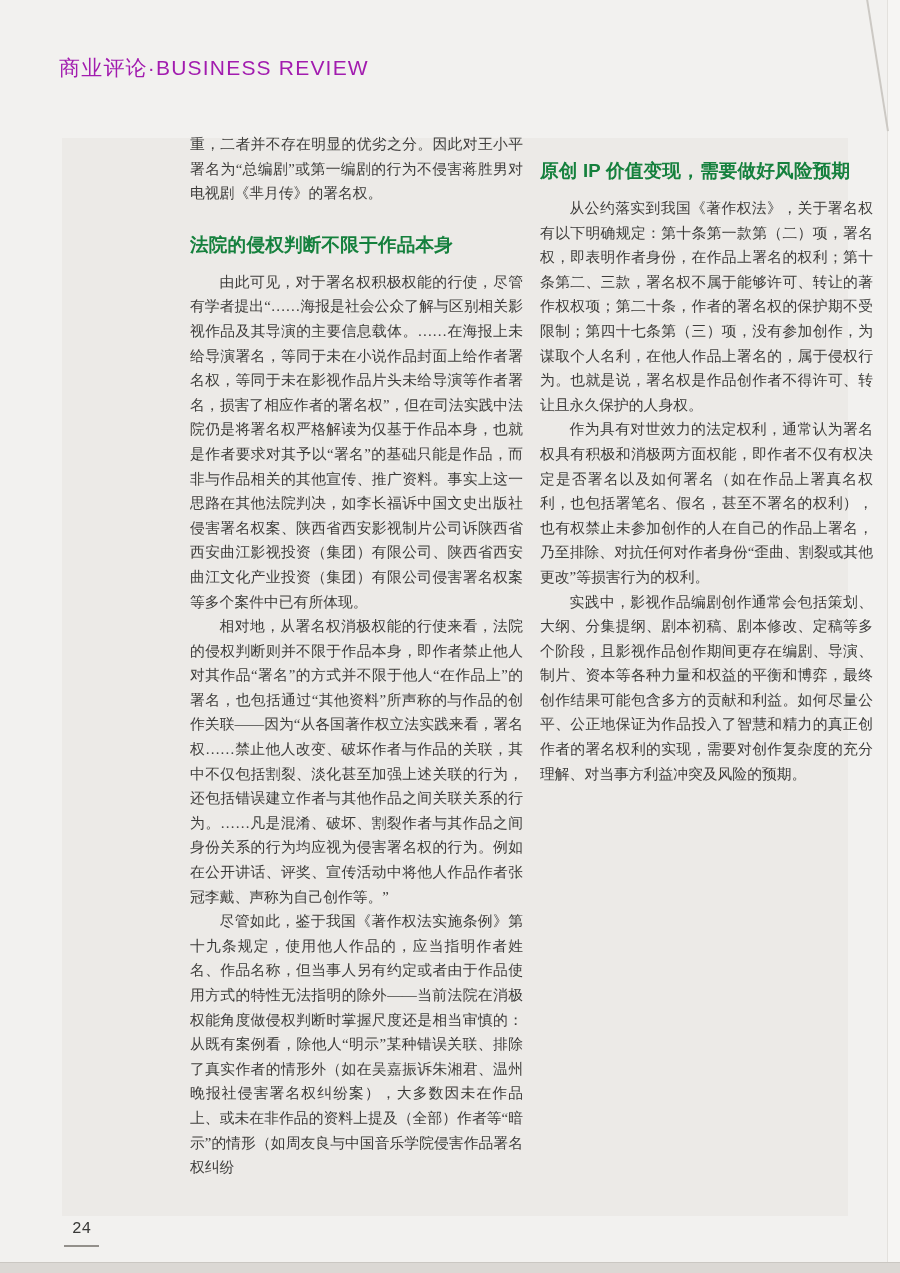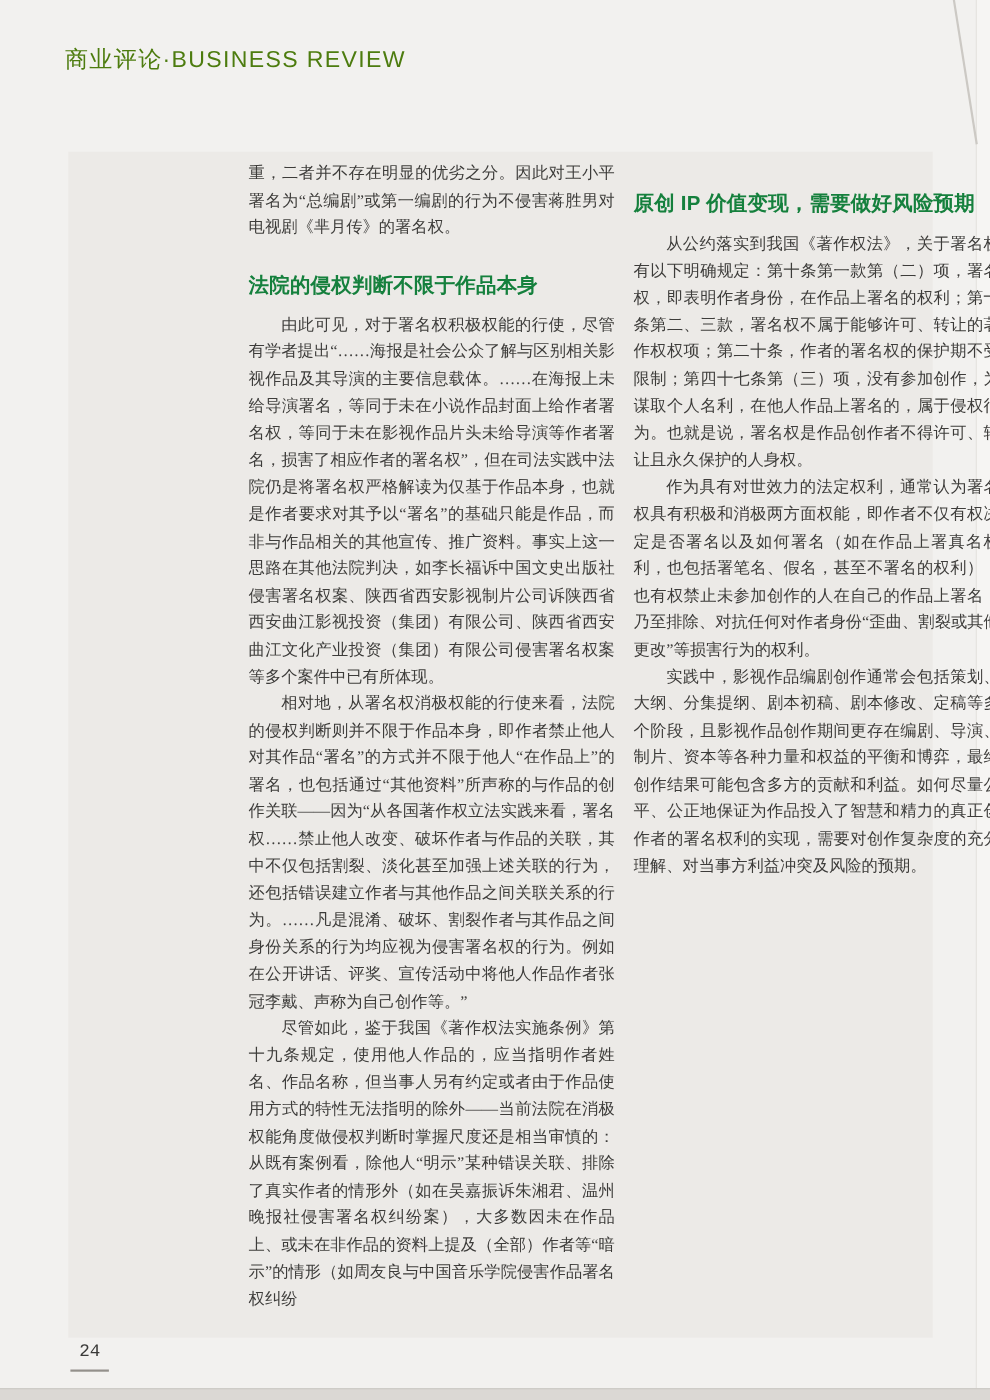--- a/index.html
+++ b/index.html
@@ -39,39 +39,38 @@
   
   .paper-edge-bottom {
     position: absolute;
     left: 0; bottom: 0;
     width: 900px; height: 10px;
     background: #dbd8d4;
     border-top: 1px solid #cac7c2;
   }
   .masthead {
     position: absolute;
-    left: 59px; top: 40px;
+    left: 59px; top: 54px;
     font-family: "Liberation Sans", sans-serif;
     font-size: 21px;
     font-weight: 400;
-    color: #4d7c0f;
+    color: #a21caf;
     letter-spacing: 1.2px;
     white-space: nowrap;
   }
   .col {
     position: absolute;
-    top: 146px;
+    top: 132px;
     width: 333px;
     overflow: hidden;
     color: #3d3c3a;
     font-size: 14.8px;
     line-height: 24.6px;
     text-align: justify;
     text-justify: inter-character;
-    margin-left: 36px;
   }
   .col-left  { left: 190px; height: 1082px; }
   .col-right { left: 540px; height: 1118px; }
   .col p { margin: 0; }
   .col p.indent { text-indent: 2em; }
   .col h2 {
     font-family: "Liberation Sans", sans-serif;
     font-size: 18.6px;
     font-weight: 700;
     color: #15803d;

